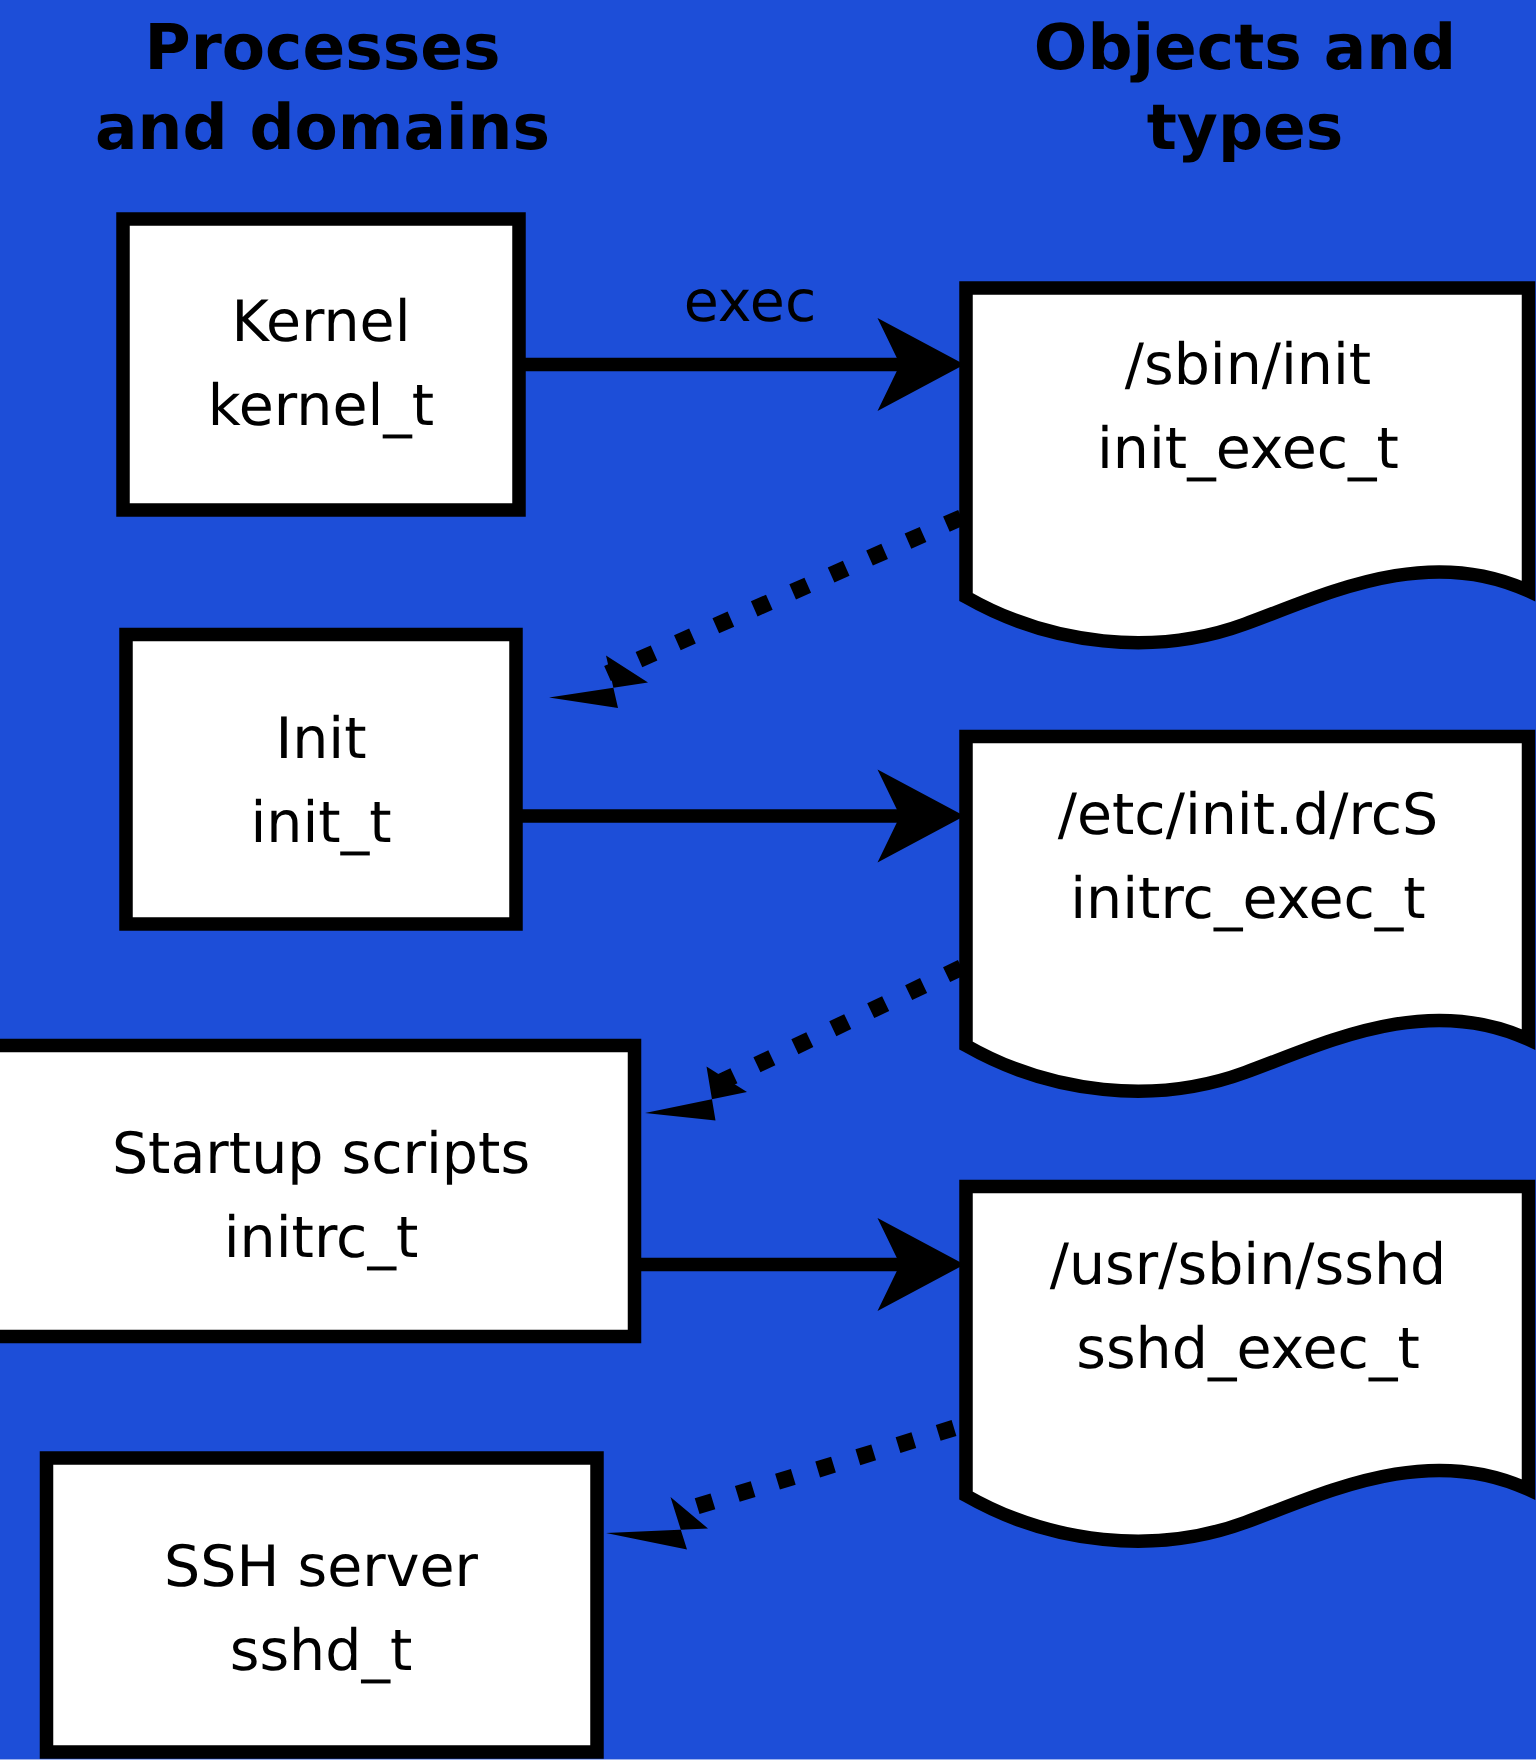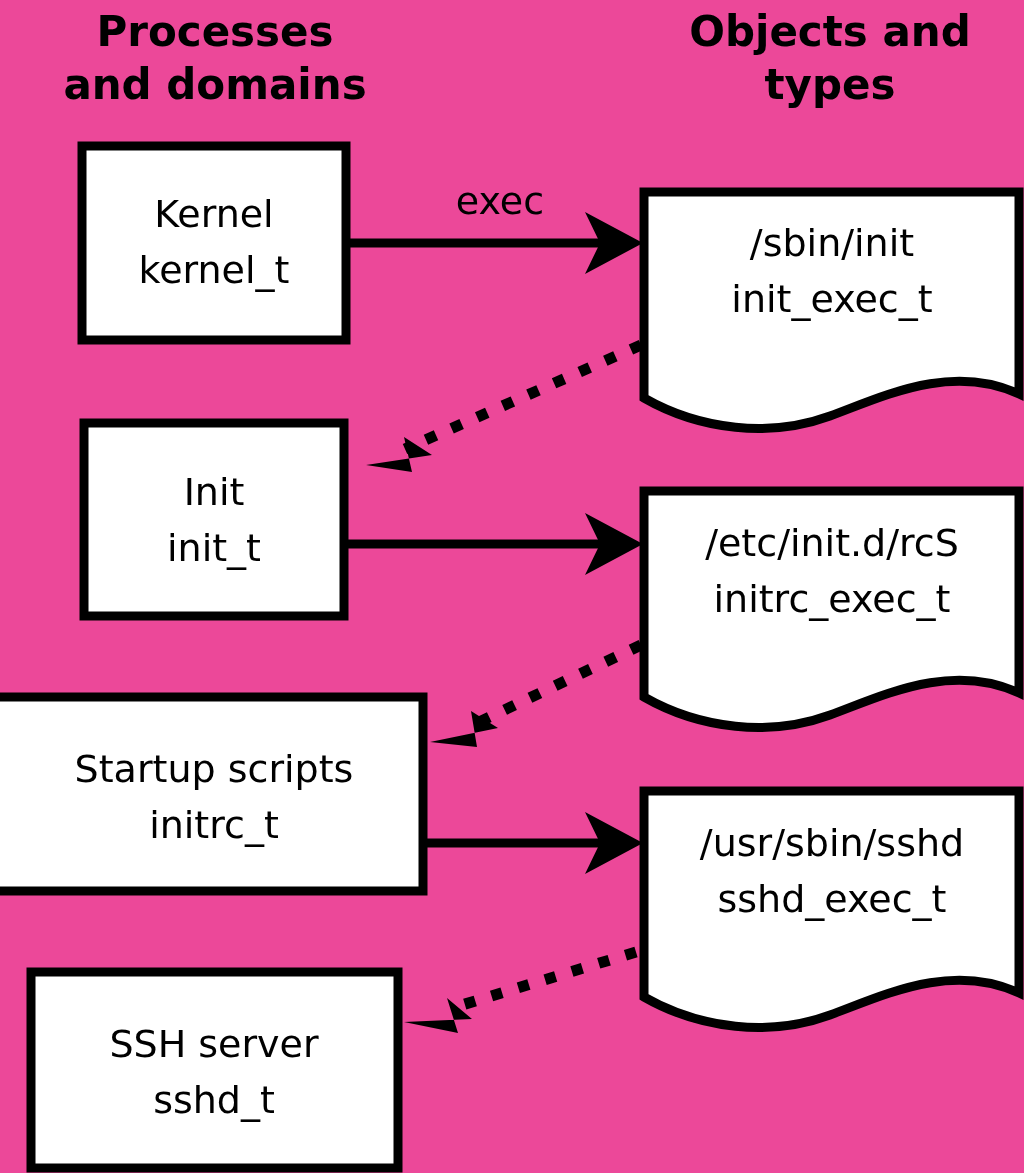--- a/index.html
+++ b/index.html
@@ -10,21 +10,21 @@
   body {
     width: 1024px;
     height: 1173px;
     overflow: hidden;
     font-family: "DejaVu Sans", "Liberation Sans", sans-serif;
   }
   #diagram-root {
     position: relative;
     width: 1024px;
     height: 1173px;
-    background: #ec4899;
+    background: #1d4ed8;
   }
   svg.diagram-canvas {
     display: block;
     width: 1024px;
     height: 1173px;
   }
   .col-header {
     font-family: "DejaVu Sans", "Liberation Sans", sans-serif;
     font-weight: bold;
     font-size: 42px;

